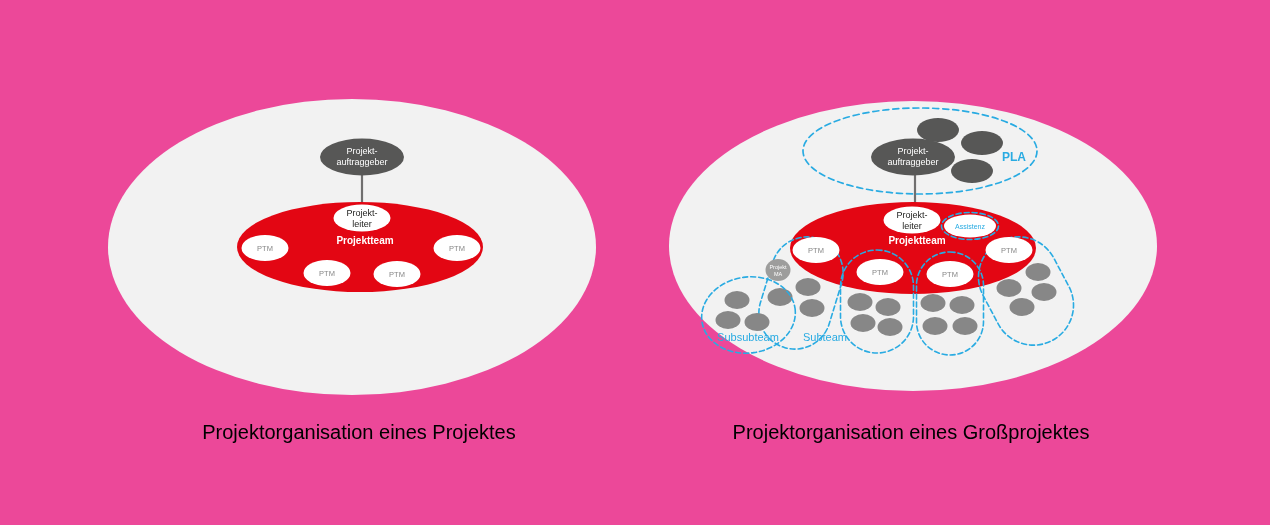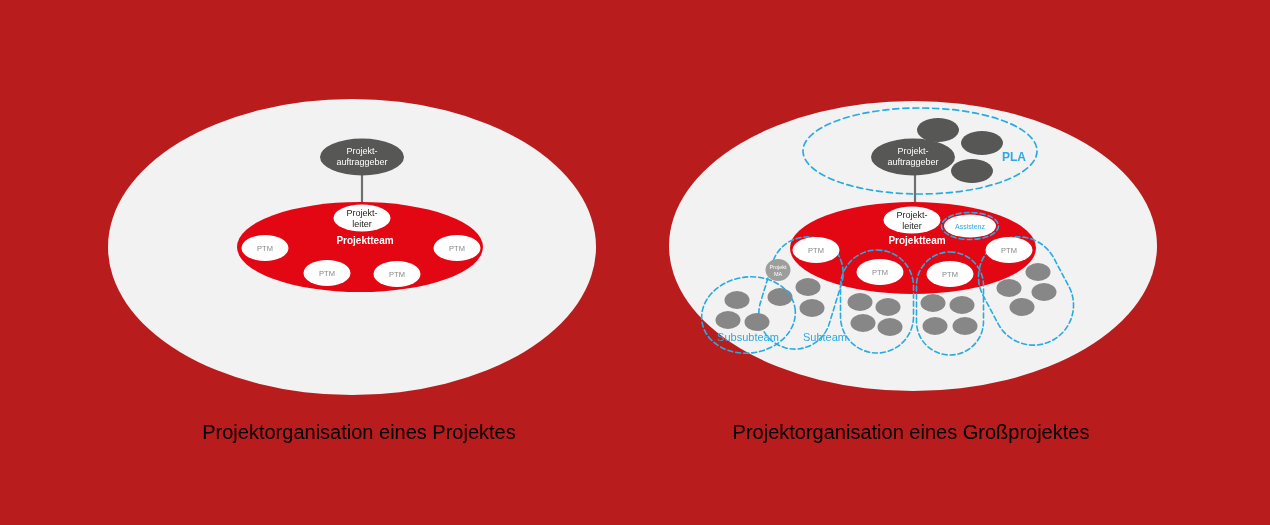--- a/index.html
+++ b/index.html
@@ -1,16 +1,16 @@
 <!DOCTYPE html>
 <html><head>
 <meta charset="utf-8">
 <style>
   html,body{margin:0;padding:0;background:#ffffff;}
-  .stage{position:relative;width:1270px;height:525px;background:#b91c1c;overflow:hidden;
+  .stage{position:relative;width:1270px;height:525px;background:#ec4899;overflow:hidden;
          font-family:"Liberation Sans",sans-serif;}
   svg{display:block;}
   
   .dash{fill:none;stroke:#29abe2;stroke-width:1.6;stroke-dasharray:5 3;stroke-linecap:round;}
   .dash-big{fill:none;stroke:#29abe2;stroke-width:1.7;stroke-dasharray:6 4;stroke-linecap:round;}
   
   text{font-family:"Liberation Sans",sans-serif;text-anchor:middle;}
   .t-node{font-size:9px;fill:#ffffff;}
   .t-node-dark{font-size:9px;fill:#1d1d1b;}
   .t-team{font-size:10px;font-weight:bold;fill:#ffffff;}

